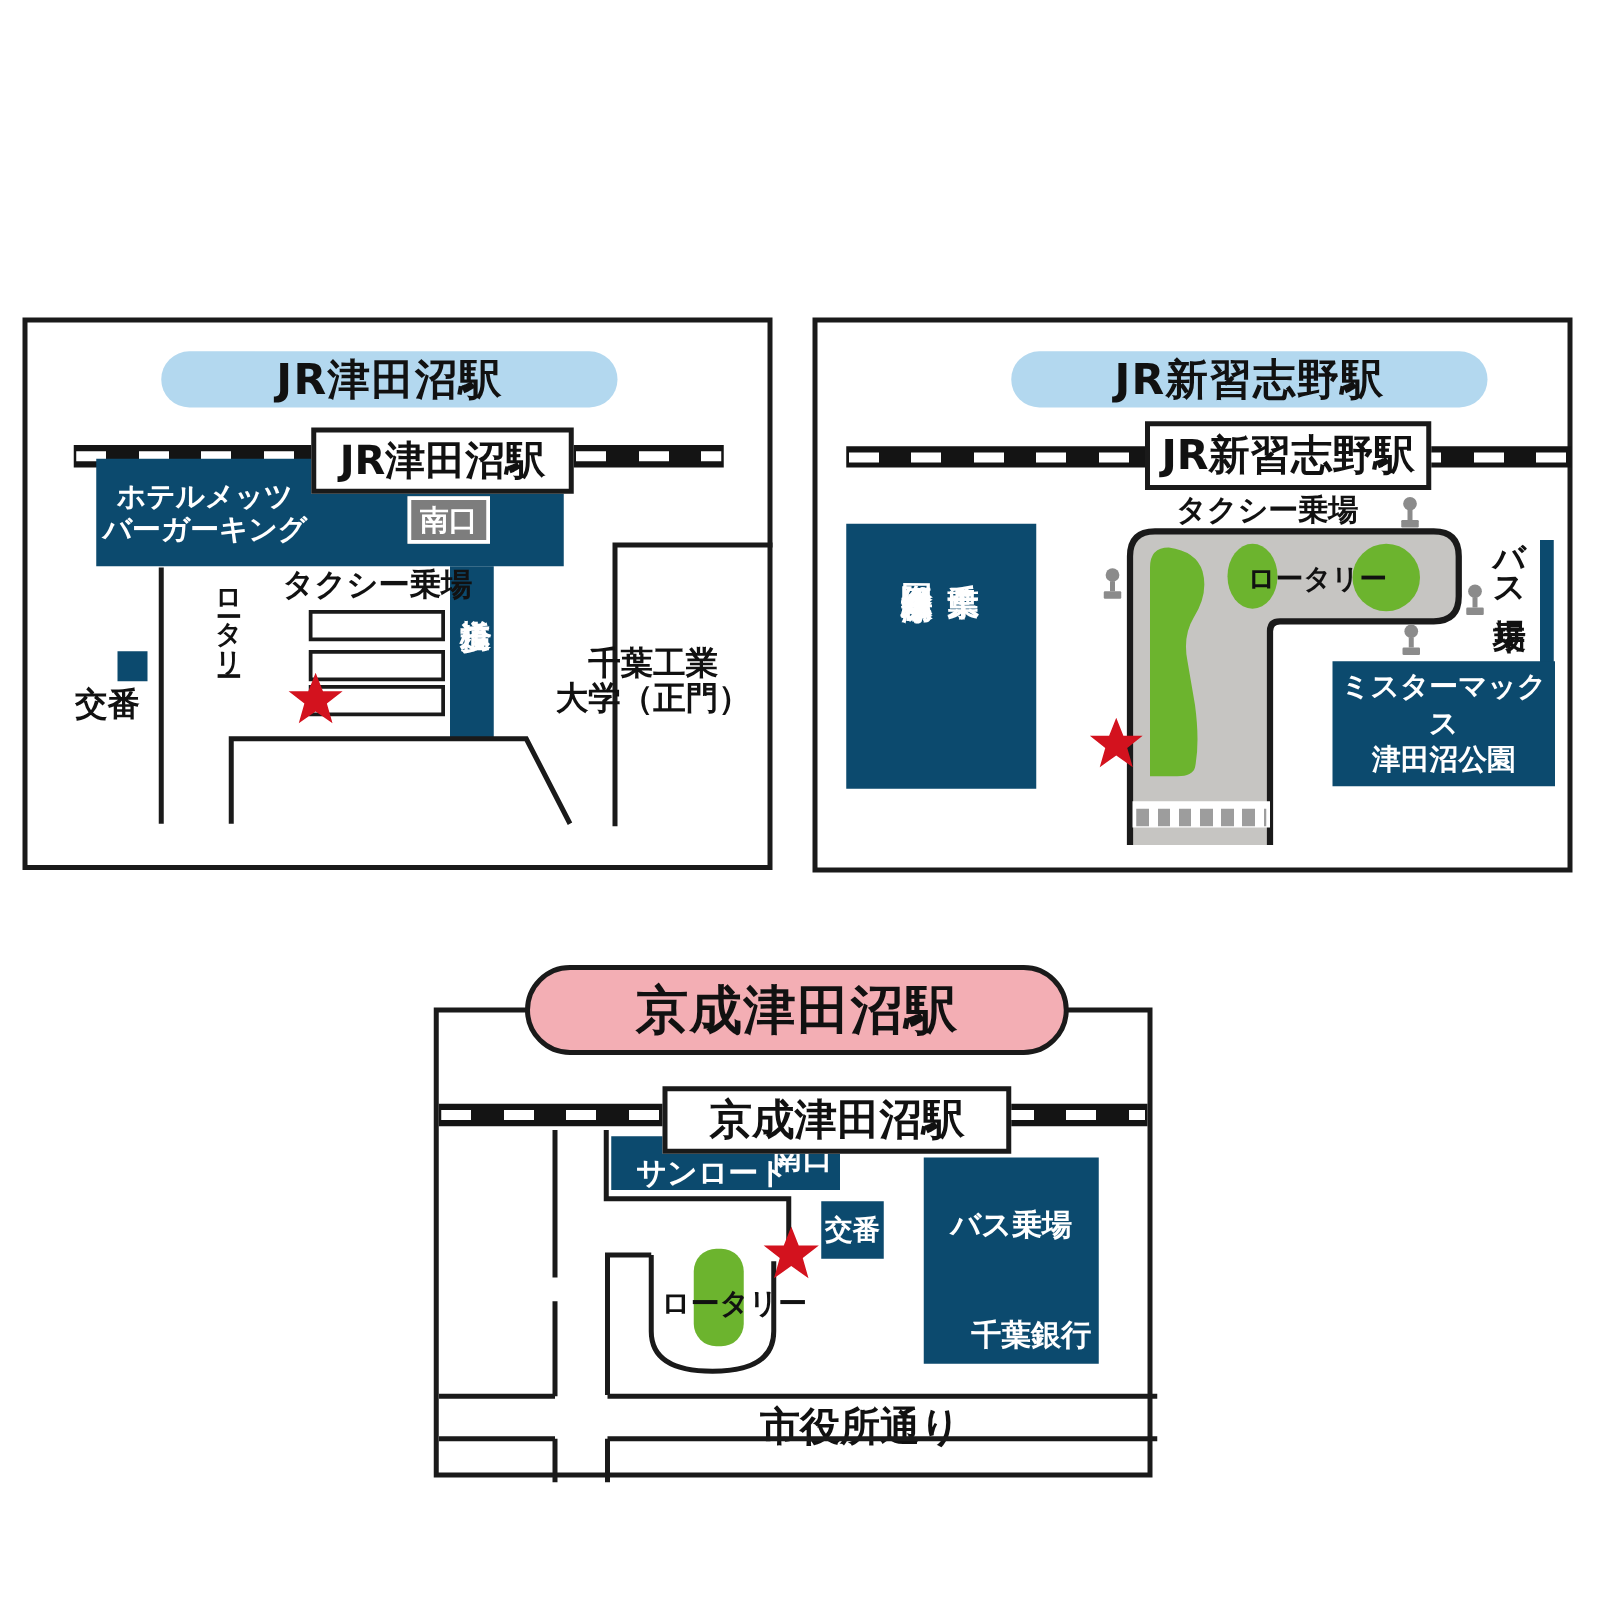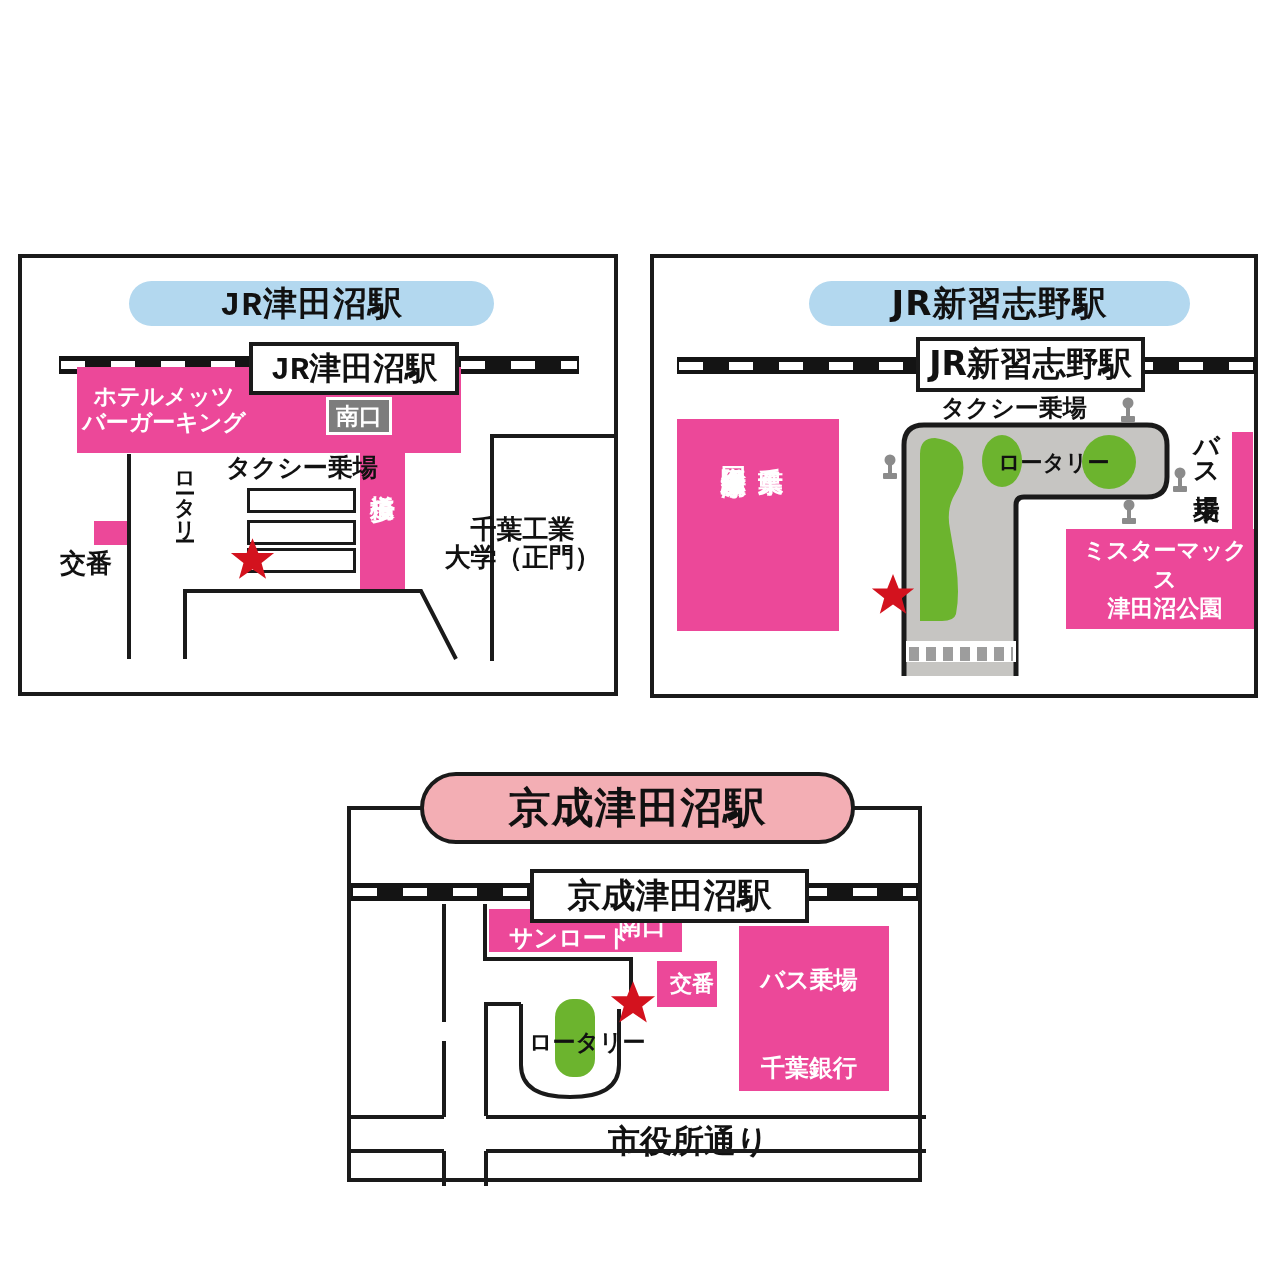--- a/index.html
+++ b/index.html
@@ -18,42 +18,42 @@
   .pill.pink{background:#f3aeb4;border:4px solid #1a1a1a;}
   .railway{position:absolute;background:#141414;}
   .railway::before{
     content:"";position:absolute;left:2px;right:2px;top:50%;height:8px;transform:translateY(-50%);
     background:repeating-linear-gradient(90deg,#ffffff 0 24px,#141414 24px 50px);
   }
   .station-sign{
     position:absolute;background:#ffffff;border:4px solid #1a1a1a;z-index:5;
     display:flex;align-items:center;justify-content:center;font-weight:bold;color:#111;white-space:nowrap;
   }
-  .bldg{position:absolute;background:#ec4899;padding-left:10px;}
+  .bldg{position:absolute;background:#0c4a6e;}
   .wtext{position:absolute;color:#ffffff;font-weight:bold;white-space:nowrap;}
   .ktext{position:absolute;color:#111111;font-weight:bold;white-space:nowrap;}
   .vtext{writing-mode:vertical-rl;text-orientation:mixed;}
   .center{display:flex;align-items:center;justify-content:center;text-align:center;}
   .taxi-bay{position:absolute;background:#ffffff;border:3px solid #1a1a1a;}
   .exit-box{
     position:absolute;background:#7d7d7d;border:3px solid #ffffff;color:#fff;font-weight:bold;
     display:flex;align-items:center;justify-content:center;white-space:nowrap;
   }
   svg{display:block;}
   .lines{position:absolute;left:0;top:0;}
   .crosswalk{position:absolute;background:#ffffff;}
   .crosswalk .stripes{
     position:absolute;left:3px;right:3px;top:6px;bottom:1px;
     background:repeating-linear-gradient(90deg,#9d9d9d 0 10px,#ffffff 10px 17px);
   }
 </style>
 </head>
 <body>
 
-<div class="map" style="left:18px;top:254px;width:600px;height:442px;font-family:Liberation Mono, monospace;">
+<div class="map" style="left:18px;top:254px;width:600px;height:442px;">
 
   <div class="pill blue" style="left:107px;top:23px;width:365px;height:45px;font-size:34px;">
     <span>JR津田沼駅</span>
   </div>
 
   <div class="railway" style="left:37px;top:98px;width:520px;height:18px;"></div>
 
   <div class="bldg" style="left:55px;top:109px;width:374px;height:86px;"></div>
   <div class="bldg" style="left:338px;top:195px;width:35px;height:139px;"></div>
 
@@ -202,21 +202,21 @@
     <span class="wtext" style="left:20px;top:13px;font-size:24px;">サンロード</span>
     <span class="wtext" style="left:129px;top:1px;font-size:24px;">南口</span>
   </div>
 
   <div class="bldg center" style="left:306px;top:151px;width:50px;height:46px;">
     <span class="wtext" style="position:static;font-size:22px;">交番</span>
   </div>
 
   <div class="bldg" style="left:388px;top:116px;width:140px;height:165px;">
     <div class="wtext" style="left:0;top:38px;width:140px;text-align:center;font-size:24px;">バス乗場</div>
-    <div class="wtext" style="left:0;top:126px;width:140px;text-align:center;font-size:24px;">千葉銀行</div>
+    <div class="wtext" style="left:16px;top:126px;width:140px;text-align:center;font-size:24px;">千葉銀行</div>
   </div>
 
   <div class="ktext" style="left:178px;top:217px;font-size:23px;z-index:2;">ロータリー</div>
 
   <div class="ktext" style="left:257px;top:310px;font-size:32px;">市役所通り</div>
 
   <svg class="abs" style="left:259px;top:171px;z-index:3;" width="46" height="44" viewBox="0 0 100 95">
     <polygon points="50,0 63,33 98,33 70,55 80,90 50,69 20,90 30,55 2,33 37,33" fill="#d3121e"></polygon>
   </svg>
 </div>

